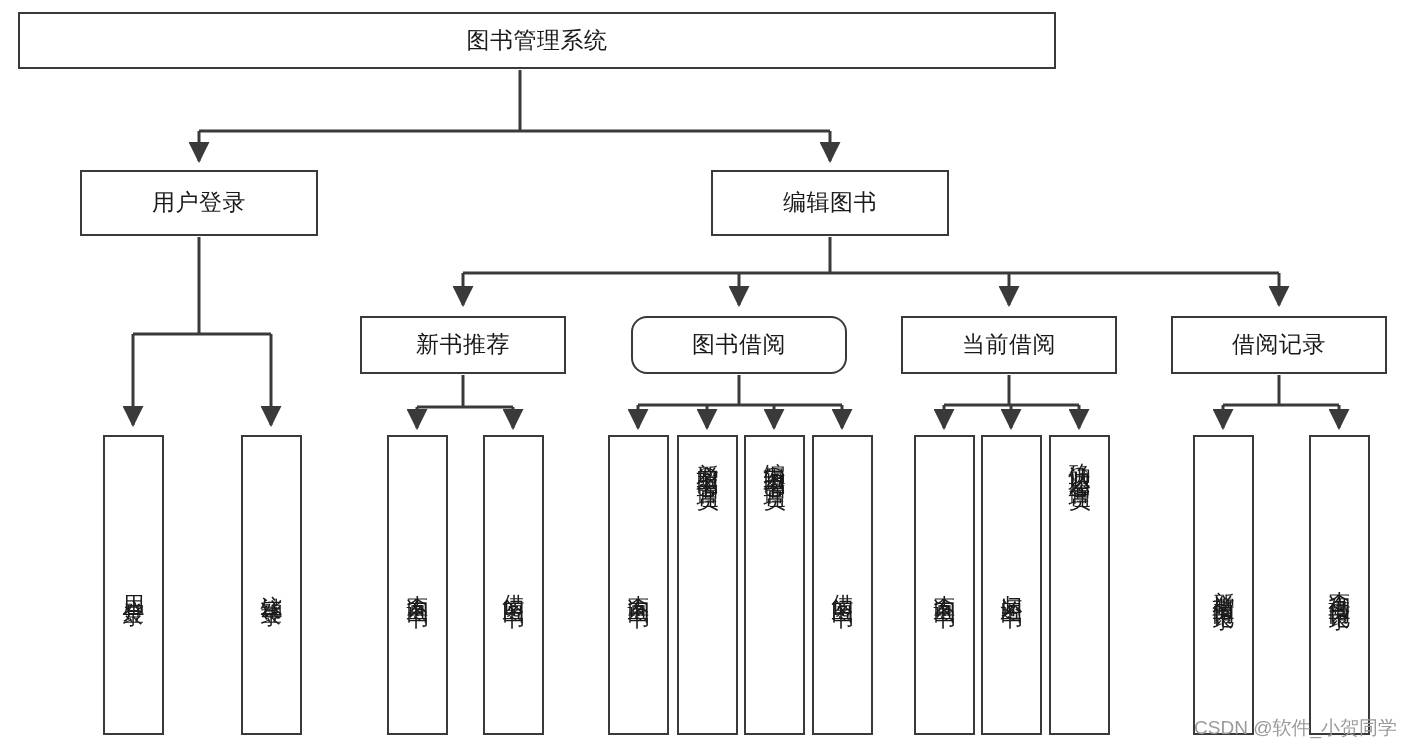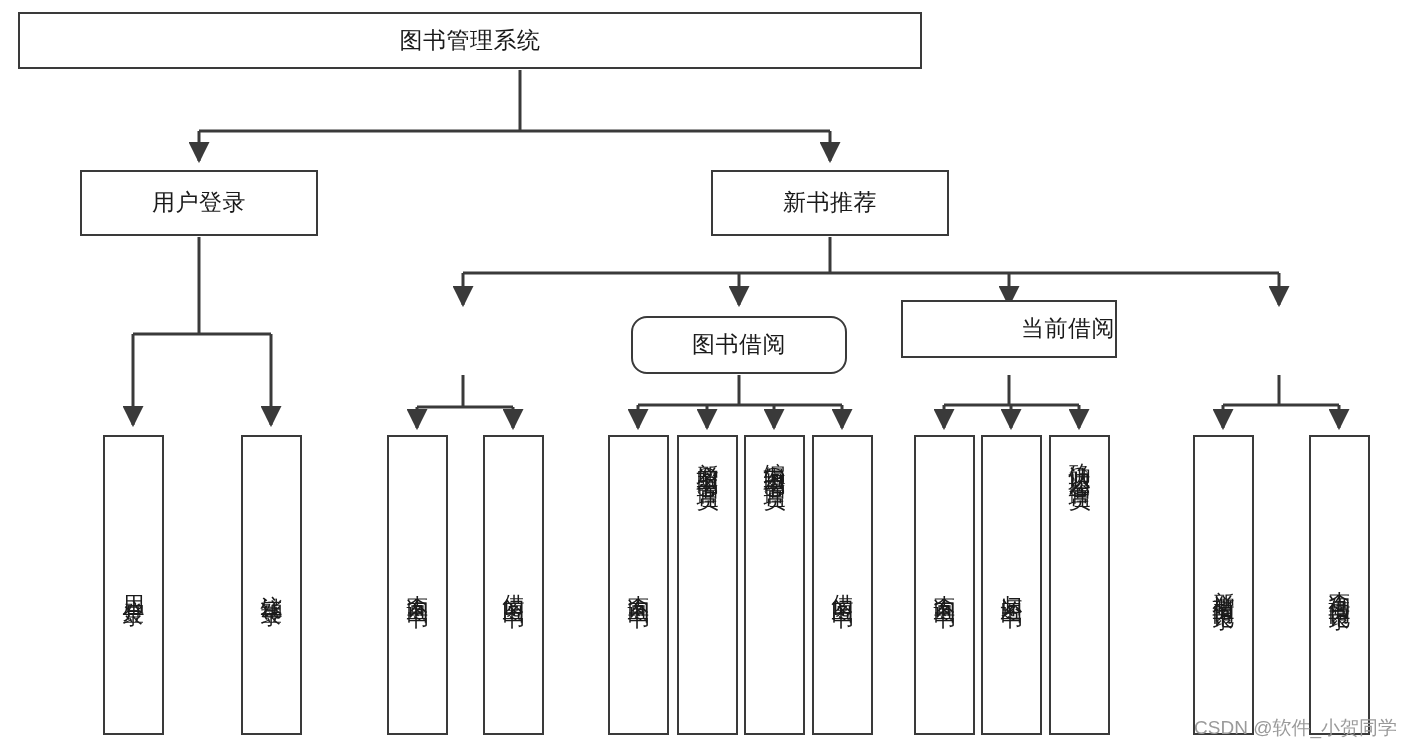--- a/index.html
+++ b/index.html
@@ -123,36 +123,42 @@
       <path d="M 1011 405 L 1011 428" marker-end="url(#arrow)"></path>
       <path d="M 1079 405 L 1079 428" marker-end="url(#arrow)"></path>
 
       <path d="M 1279 375 L 1279 405"></path>
       <path d="M 1223 405 L 1339 405"></path>
       <path d="M 1223 405 L 1223 428" marker-end="url(#arrow)"></path>
       <path d="M 1339 405 L 1339 428" marker-end="url(#arrow)"></path>
     </g>
   </svg>
 
-  <div class="node horizontal" style="left:18px; top:12px; width:904px; height:57px;">
+  <div class="node horizontal" style="left:18px; top:12px; width:1038px; height:57px;">
     <span class="node-label">图书管理系统</span>
   </div>
 
   <div class="node horizontal" style="left:80px; top:170px; width:238px; height:66px;">
     <span class="node-label">用户登录</span>
   </div>
   <div class="node horizontal" style="left:711px; top:170px; width:238px; height:66px;">
+    <span class="node-label">编辑图书</span>
+  </div>
+
+  <div class="node horizontal" style="left:360px; top:316px; width:206px; height:58px;">
     <span class="node-label">新书推荐</span>
   </div>
-
   <div class="node horizontal" style="left:631px; top:316px; width:216px; height:58px;border-radius:16px;">
     <span class="node-label">图书借阅</span>
   </div>
-  <div class="node horizontal" style="left:901px; top:300px; width:216px; height:58px;justify-content:flex-end;">
+  <div class="node horizontal" style="left:901px; top:316px; width:216px; height:58px;">
     <span class="node-label">当前借阅</span>
+  </div>
+  <div class="node horizontal" style="left:1171px; top:316px; width:216px; height:58px;">
+    <span class="node-label">借阅记录</span>
   </div>
 
   <div class="node vertical centered" style="left:103px; top:435px; width:61px; height:300px;">
     <span class="node-label">用户登录</span>
   </div>
   <div class="node vertical centered" style="left:241px; top:435px; width:61px; height:300px;">
     <span class="node-label">注销登录</span>
   </div>
 
   <div class="node vertical centered" style="left:387px; top:435px; width:61px; height:300px;">

